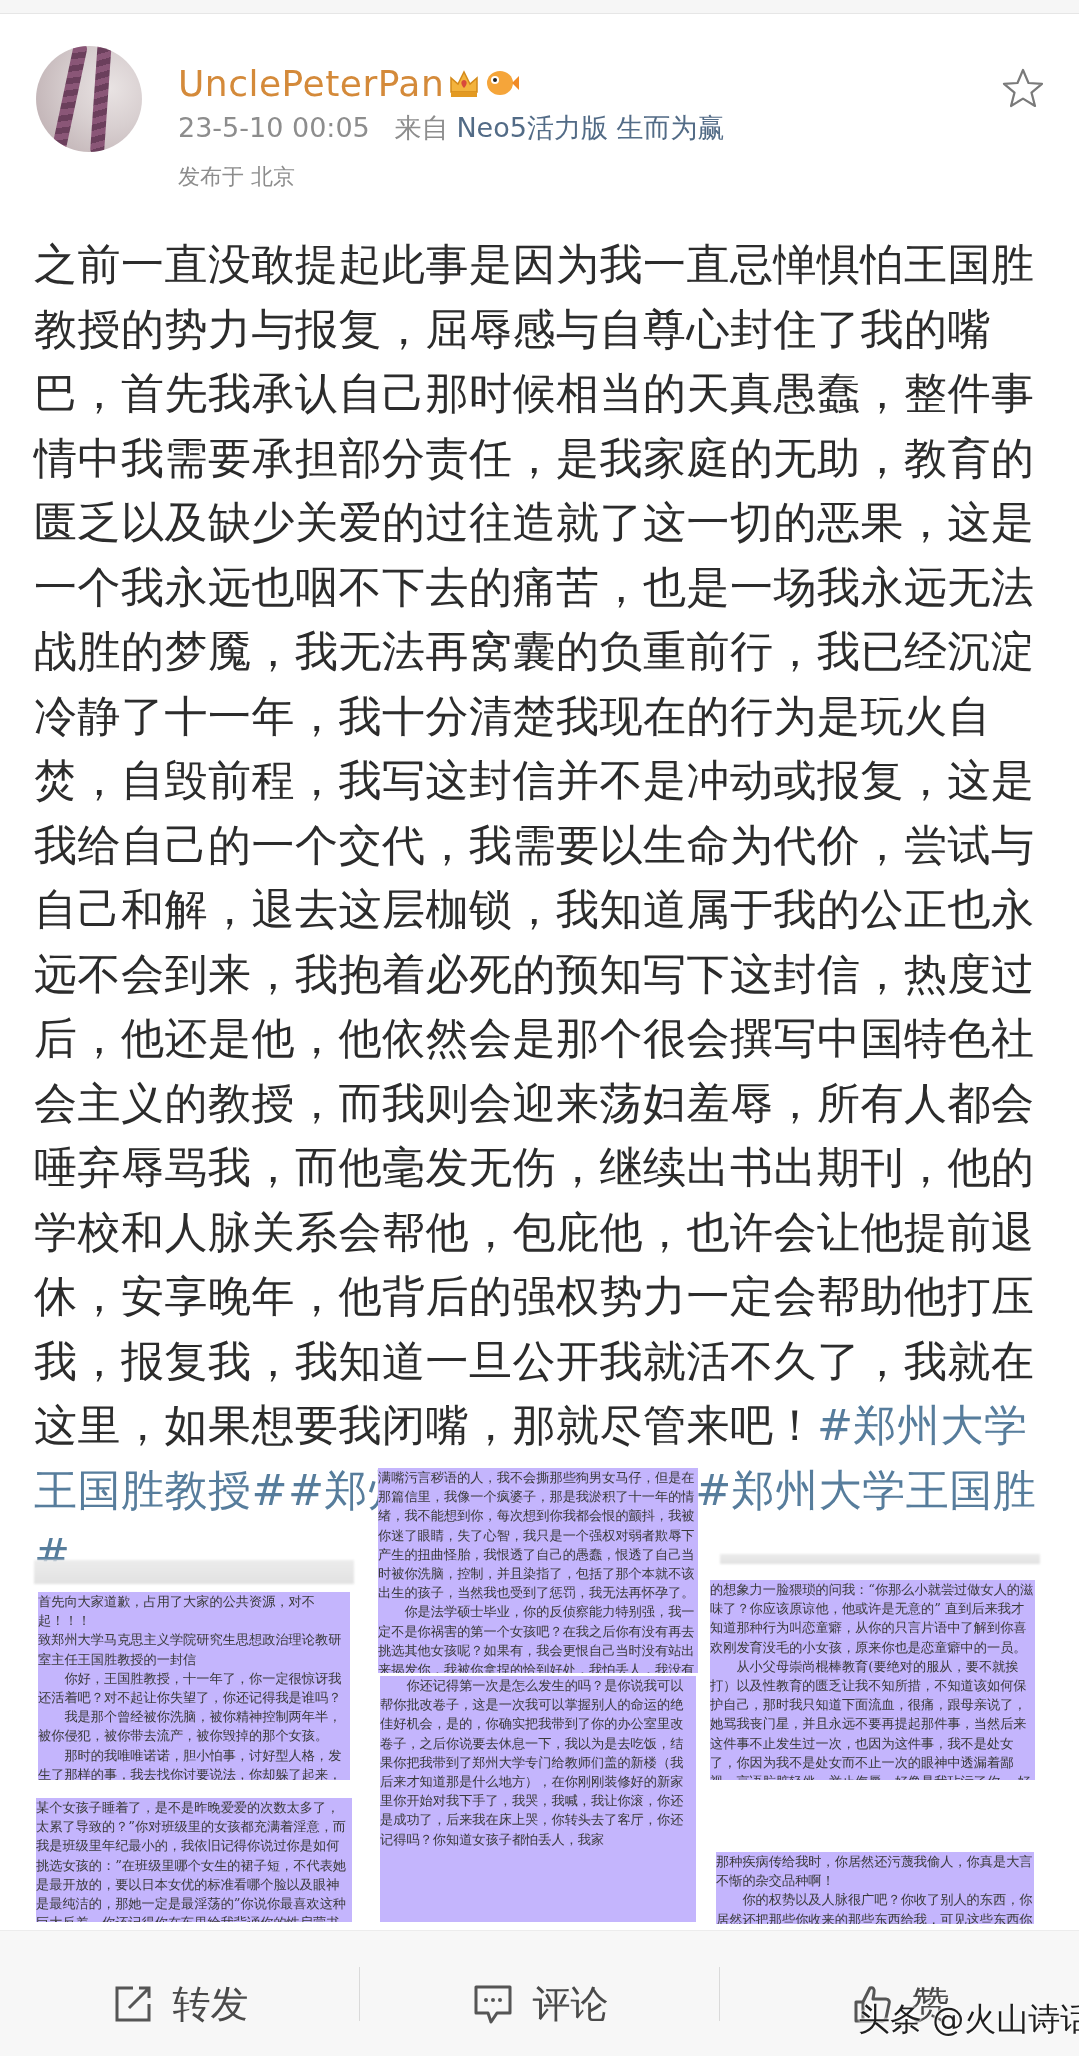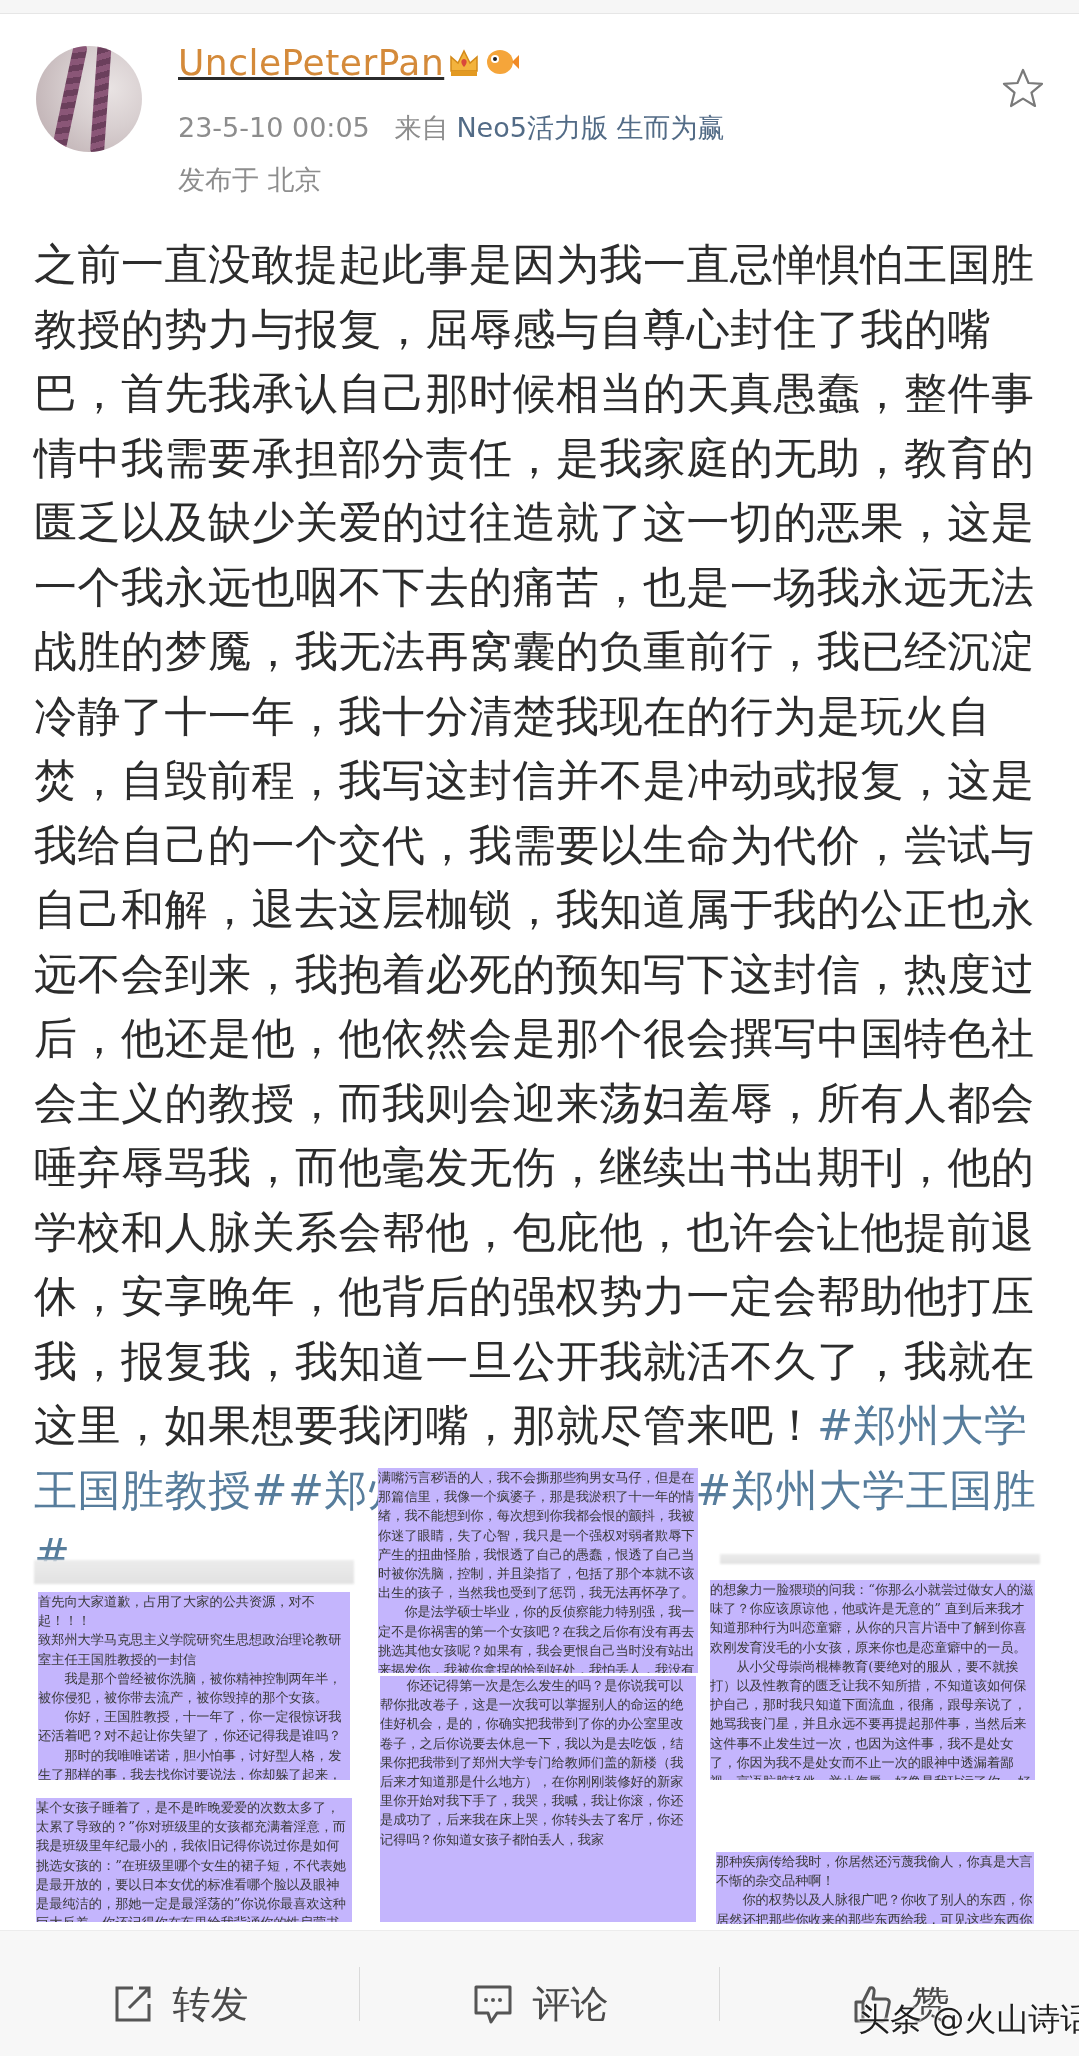--- a/index.html
+++ b/index.html
@@ -8,29 +8,29 @@
 
   .topline { position: absolute; left: 0; top: 0; width: 1079px; height: 14px; background: #f6f6f6; border-bottom: 1px solid #e6e6e6; }
 
   .header { position: absolute; left: 0; top: 14px; width: 1079px; height: 190px; }
   .avatar { position: absolute; left: 36px; top: 32px; width: 106px; height: 106px; border-radius: 50%; overflow: hidden;
     background: radial-gradient(circle at 70% 40%, #e9e3e3 0%, #d8cfd0 40%, #b9a9ac 100%); }
   .avatar .braid { position: absolute; width: 14px; height: 120px; background: repeating-linear-gradient(160deg, #6b3f5c 0 6px, #8a5677 6px 12px); border-radius: 7px; }
   .avatar .b1 { left: 26px; top: -5px; transform: rotate(12deg); }
   .avatar .b2 { left: 58px; top: -10px; transform: rotate(4deg); }
 
-  .username-row { position: absolute; left: 178px; top: 23px; height: 50px; display: flex; align-items: center; gap: 3px; text-decoration: underline; }
+  .username-row { position: absolute; left: 178px; top: 44px; height: 50px; display: flex; align-items: center; gap: 3px; }
   .username { font-size: 36px; color: #d48a3a; font-weight: 500; letter-spacing: 0.5px; }
   .badge-crown { width: 34px; height: 34px; display: inline-block; }
   .badge-fish { width: 36px; height: 30px; display: inline-block; }
 
   .meta-row { position: absolute; left: 178px; top: 96px; font-size: 27px; color: #8d8d8d; white-space: nowrap; }
   .meta-row .src { color: #526b86; }
   .meta-row span + span { margin-left: 16px; }
-  .loc-row { position: absolute; left: 178px; top: 148px; font-size: 27px; color: #8d8d8d; }
+  .loc-row { position: absolute; left: 178px; top: 148px; font-size: 22px; color: #8d8d8d; }
 
   .star { position: absolute; left: 1000px; top: 52px; width: 46px; height: 46px; }
 
   .body-text { position: absolute; left: 34px; top: 232px; width: 1020px; font-size: 43px; line-height: 64.5px; color: #2c2c2c; letter-spacing: 0.5px; word-break: break-all; }
   .hashtag { color: #577d9c; }
 
   .grid { position: absolute; left: 30px; top: 1468px; width: 1020px; height: 460px; }
   .cell { position: absolute; background: #c4b5fd; overflow: hidden; font-family: "DejaVu Serif", "Liberation Serif", serif; color: #3a3a3a; font-size: 13.2px; line-height: 19.2px; }
   .cell p { text-indent: 2em; }
   .cell p.noindent { text-indent: 0; }
@@ -100,22 +100,22 @@
   <span>之前一直没敢提起此事是因为我一直忌惮惧怕王国胜教授的势力与报复，屈辱感与自尊心封住了我的嘴巴，首先我承认自己那时候相当的天真愚蠢，整件事情中我需要承担部分责任，是我家庭的无助，教育的匮乏以及缺少关爱的过往造就了这一切的恶果，这是一个我永远也咽不下去的痛苦，也是一场我永远无法战胜的梦魇，我无法再窝囊的负重前行，我已经沉淀冷静了十一年，我十分清楚我现在的行为是玩火自焚，自毁前程，我写这封信并不是冲动或报复，这是我给自己的一个交代，我需要以生命为代价，尝试与自己和解，退去这层枷锁，我知道属于我的公正也永远不会到来，我抱着必死的预知写下这封信，热度过后，他还是他，他依然会是那个很会撰写中国特色社会主义的教授，而我则会迎来荡妇羞辱，所有人都会唾弃辱骂我，而他毫发无伤，继续出书出期刊，他的学校和人脉关系会帮他，包庇他，也许会让他提前退休，安享晚年，他背后的强权势力一定会帮助他打压我，报复我，我知道一旦公开我就活不久了，我就在这里，如果想要我闭嘴，那就尽管来吧！</span><span class="hashtag">#郑州大学王国胜教授##郑州大学##郑大##郑州大学王国胜#</span>
 </div>
 
 <div class="grid">
   <div class="graybar" style="left:4px; top:92px; width:320px;"></div>
   <div class="graybar" style="left:690px; top:86px; width:320px; height:10px;"></div>
 
   <div class="cell c1" id="cell-left-top">
       <p class="noindent">首先向大家道歉，占用了大家的公共资源，对不起！！！</p>
       <p class="noindent">致郑州大学马克思主义学院研究生思想政治理论教研室主任王国胜教授的一封信</p>
+      <p>你好，王国胜教授，十一年了，你一定很惊讶我还活着吧？对不起让你失望了，你还记得我是谁吗？</p>
       <p>我是那个曾经被你洗脑，被你精神控制两年半，被你侵犯，被你带去流产，被你毁掉的那个女孩。</p>
-      <p>你好，王国胜教授，十一年了，你一定很惊讶我还活着吧？对不起让你失望了，你还记得我是谁吗？</p>
       <p>那时的我唯唯诺诺，胆小怕事，讨好型人格，发生了那样的事，我去找你讨要说法，你却躲了起来，让你爱人面对我，你爱人面对我的那一刻淡定的可怕，从她的淡定里我明白了我一定不是她面对的第一个女孩，她作为一个数学教授面对我这样一个女孩表现出了一种母性关怀，我非常感谢她，感谢她没有歇斯底里的对我，也可怜她，可怜她要和你这样的一个变态丑陋的文人生活在一起，出了</p>
     </div>
   <div class="cell c1b" id="cell-left-bottom">
       <p class="noindent">某个女孩子睡着了，是不是昨晚爱爱的次数太多了，太累了导致的？”你对班级里的女孩都充满着淫意，而我是班级里年纪最小的，我依旧记得你说过你是如何挑选女孩的：”在班级里哪个女生的裙子短，不代表她是最开放的，要以日本女优的标准看哪个脸以及眼神是最纯洁的，那她一定是最淫荡的”你说你最喜欢这种巨大反差，你还记得你在车里给我背诵你的性启蒙书籍《查泰莱夫人的情人》</p>
     </div>
   <div class="cell c2" id="cell-middle-top">
       <p class="noindent">满嘴污言秽语的人，我不会撕那些狗男女马仔，但是在那篇信里，我像一个疯婆子，那是我淤积了十一年的情绪，我不能想到你，每次想到你我都会恨的颤抖，我被你迷了眼睛，失了心智，我只是一个强权对弱者欺辱下产生的扭曲怪胎，我恨透了自己的愚蠢，恨透了自己当时被你洗脑，控制，并且染指了，包括了那个本就不该出生的孩子，当然我也受到了惩罚，我无法再怀孕了。</p>
       <p>你是法学硕士毕业，你的反侦察能力特别强，我一定不是你祸害的第一个女孩吧？在我之后你有没有再去挑选其他女孩呢？如果有，我会更恨自己当时没有站出来揭发你，我被你拿捏的恰到好处，我怕丢人，我没有家人，死了都不会有人来调查，这也是你当时挑选我的原因，不是吗？</p>
     </div>
   <div class="cell c2b" id="cell-middle-bottom">

